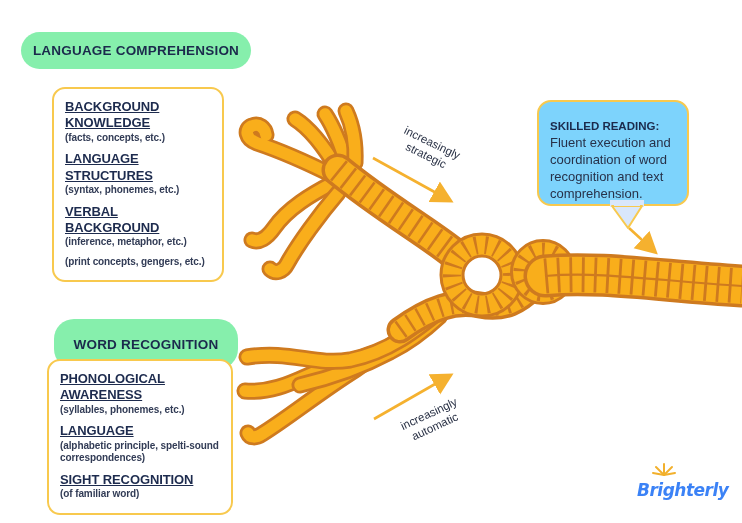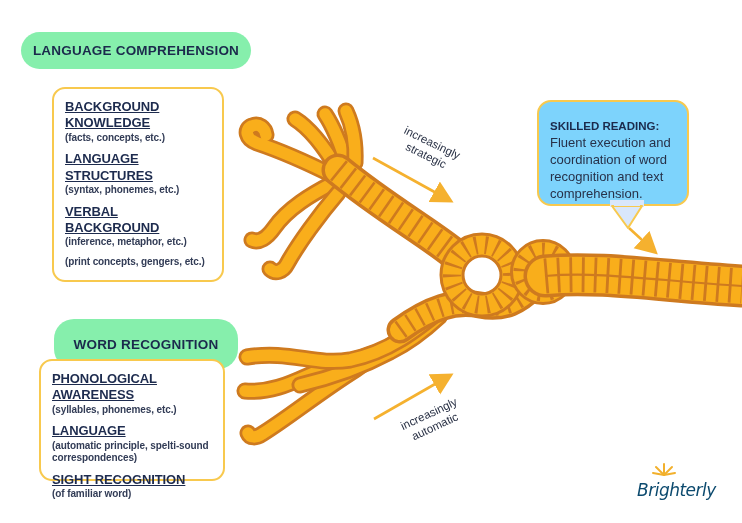--- a/index.html
+++ b/index.html
@@ -12,21 +12,21 @@
     font-size:13.5px;letter-spacing:.2px;
   }
   .badge.lc{left:21px;top:32px;width:230px;height:37px;}
   .badge.wr{left:54px;top:303px;width:184px;height:50px;margin-top:16px;}
 
   .strand-box{
     position:absolute;background:#ffffff;border:2px solid #f8c94e;border-radius:13px;
     padding:10px 11px;box-sizing:border-box;
   }
   .strand-box.lc{left:52px;top:87px;width:172px;height:195px;}
-  .strand-box.wr{left:39px;top:359px;width:186px;height:122px;}
+  .strand-box.wr{left:47px;top:359px;width:186px;height:156px;}
   .strand-group{margin-bottom:7px;}
   .strand-group:last-child{margin-bottom:0;}
   .strand-title{font-size:13px;font-weight:bold;color:#1d2b4e;line-height:1.26;letter-spacing:-.1px;text-decoration:underline;}
   .strand-detail{font-size:10px;color:#323c56;line-height:1.26;letter-spacing:-.1px;font-weight:bold;}
 
   .callout{
     position:absolute;left:537px;top:100px;width:152px;height:106px;
     background:#7dd3fc;border:2px solid #f8c94e;border-radius:14px;
     padding:18px 11px;box-sizing:border-box;
   }
@@ -37,22 +37,22 @@
 
   .rot-label{
     position:absolute;width:92px;text-align:center;font-size:11.5px;color:#2a3246;
     line-height:1.25;font-weight:500;
   }
   .rot-label.strategic{left:383px;top:135px;transform:rotate(26deg);}
   .rot-label.automatic{left:386px;top:406px;transform:rotate(-25deg);}
 
   .logo{
     position:absolute;left:637px;top:480px;width:100px;height:26px;
-    font-family:"DejaVu Sans",sans-serif;font-style:italic;font-weight:normal;
-    font-size:17px;letter-spacing:-.5px;color:#0c4a6e;
+    font-family:"DejaVu Sans",sans-serif;font-style:italic;font-weight:bold;
+    font-size:17px;letter-spacing:-.5px;color:#3b82f6;
   }
   .sun{position:absolute;left:651px;top:461px;}
   .tail-svg{position:absolute;left:606px;top:200px;}
 </style>
 </head>
 <body>
 
 <div class="stage">
 
   <svg class="rope-svg" width="742" height="523" viewBox="0 0 742 523">
@@ -160,21 +160,21 @@
     </div>
   </div>
 
   <div class="strand-box wr">
     <div class="strand-group">
       <div class="strand-title">PHONOLOGICAL AWARENESS</div>
       <div class="strand-detail">(syllables, phonemes, etc.)</div>
     </div>
     <div class="strand-group">
       <div class="strand-title">LANGUAGE</div>
-      <div class="strand-detail">(automatic principle, spelti-sound correspondences)</div>
+      <div class="strand-detail">(alphabetic principle, spelti-sound correspondences)</div>
     </div>
     <div class="strand-group">
       <div class="strand-title">SIGHT RECOGNITION</div>
       <div class="strand-detail">(of familiar word)</div>
     </div>
   </div>
 
   <div class="callout">
     <div class="callout-title">SKILLED READING:</div>
     <div class="callout-body">Fluent execution and coordination of word recognition and text comprehension.</div>

